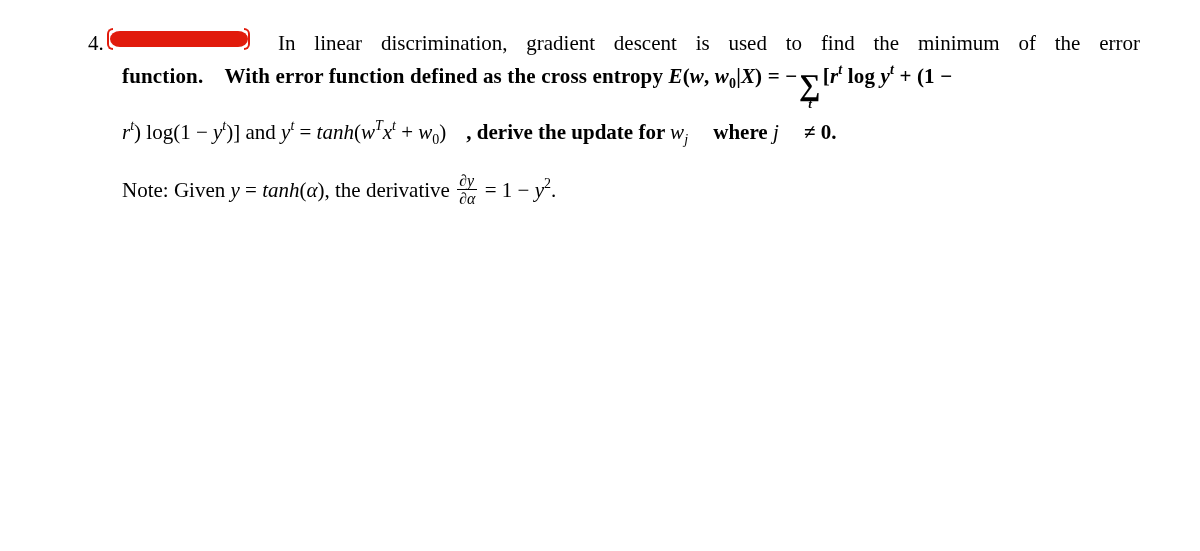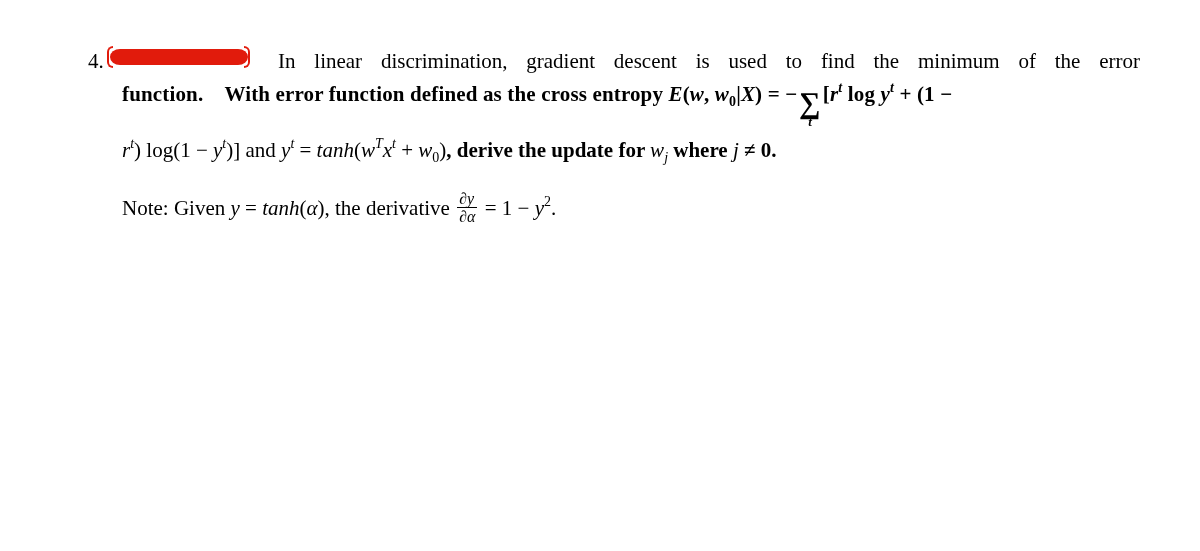--- a/index.html
+++ b/index.html
@@ -55,25 +55,24 @@
       width: 6px;
       height: 22px;
       border: 2.5px solid #e11b0c;
       border-left: none;
       border-radius: 0 8px 8px 0;
     }
     .body-text {
       margin-left: 34px;
       text-align: justify;
       text-align-last: left;
-      margin-top: 18px;
     }
     .line1 { text-indent: 156px; }
     .italic { font-style: italic; }
-    .bold { font-weight: bold; }
+    .bold { font-weight: bold; padding-left: 20px; }
     .sigma-wrap {
       display: inline-block;
       position: relative;
       vertical-align: -12px;
       margin: 0 2px;
       height: 38px;
     }
     .sigma-sym {
       font-size: 30px;
       line-height: 30px;

